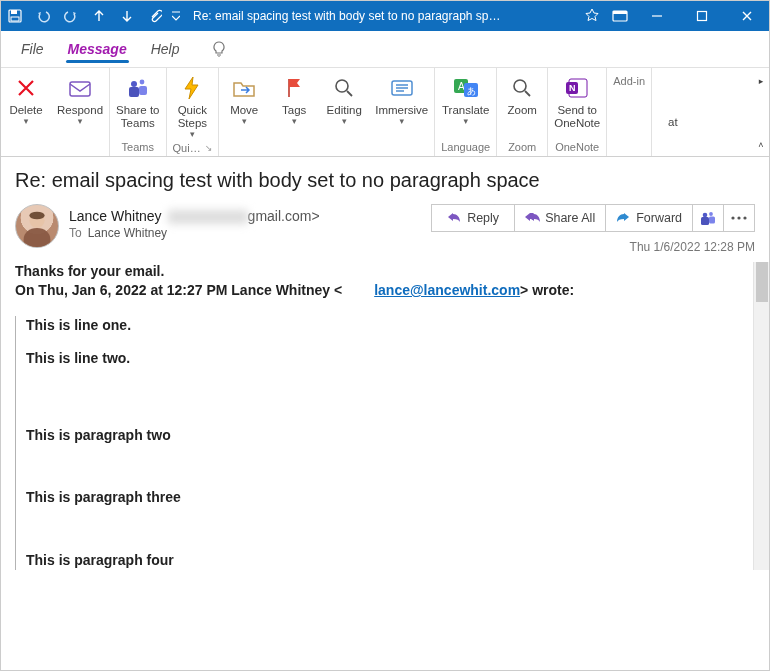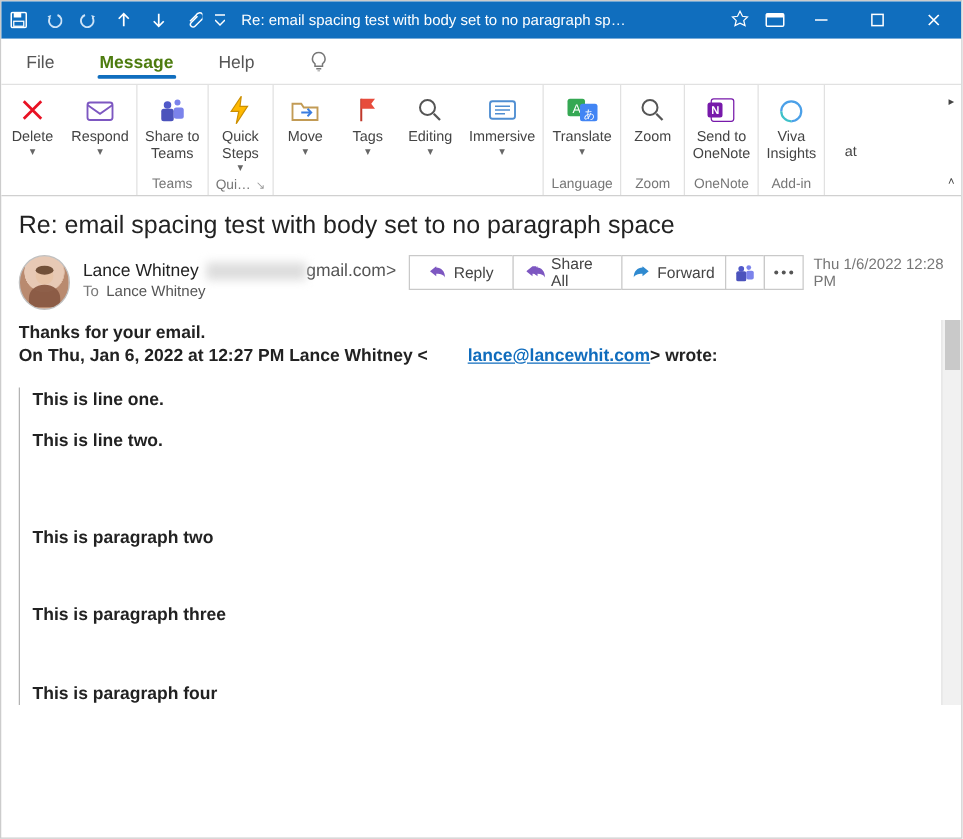--- a/index.html
+++ b/index.html
@@ -21,23 +21,23 @@
     display: flex;
     align-items: center;
     font-size: 12px;
   }
   .t-btn { width: 28px; height:30px; display:flex; align-items:center; justify-content:center; cursor:pointer; }
   .ttitle { flex:1; padding-left:10px; white-space:nowrap; overflow:hidden; text-overflow:ellipsis;}
   .win-btns { display:flex; }
   .win-btn { width:45px; height:30px; display:flex; align-items:center; justify-content:center; }
   svg { display:block; }
   
-  .menurow { height:36px; display:flex; align-items:center; padding-left:10px; gap:16px; border-bottom:0; background:#fff;}
+  .menurow { height:36px; display:flex; align-items:center; padding-left:10px; gap:4px; border-bottom:0; background:#fff;font-style:italic;}
   .mtab { padding:0 10px; font-size:14px; color:#555; height:36px; display:flex; align-items:center; cursor:pointer; position:relative;}
-  .mtab.active { color:#4d7c0f; font-weight:600; }
+  .mtab.active { color:#a21caf; font-weight:600; }
   .mtab.active::after { content:""; position:absolute; left:8px; right:8px; bottom:4px; height:3px; background:#106ebe; border-radius:2px;}
   .bulb { margin-left:16px; width:18px; height:18px; display:flex; align-items:center; justify-content:center;}
   .tellme { color:#767676; font-size:13px; margin-left:10px;margin-top:46px; }
   
   .ribbon { height:90px; display:flex; background:#fff; border-top:1px solid #e1e1e1; border-bottom:1px solid #d0d0d0; position:relative;}
   .rgroup { display:flex; flex-direction:column; align-items:center; border-right:1px solid #e1e1e1; padding:4px 0 0 0; }
   .rbtns { display:flex; flex:1; }
   .rbtn { display:flex; flex-direction:column; align-items:center; justify-content:flex-start; padding:2px 6px 0 6px; font-size:11.5px; color:#444; text-align:center; line-height:1.15; cursor:pointer; min-width:50px;}
   .ricon { width:28px; height:28px; margin-bottom:2px; display:flex; align-items:center; justify-content:center;}
   .rcaret { font-size:9px; color:#666; line-height:1;}
@@ -50,21 +50,21 @@
   .subject { font-size:20px; color:#222; font-weight:400; margin-bottom:12px;}
   .headrow { display:flex; align-items:flex-start; gap:10px; }
   .avatar { width:44px; height:44px; border-radius:50%; background:radial-gradient(circle at 50% 30%, #e7c9b5 0 45%, #b98a6f 46% 100%); border:1px solid #c0c0c0; overflow:hidden; display:flex; align-items:center; justify-content:center;}
   .avatar svg{opacity:.95;}
   .fromblock { flex:0 0 auto; padding-top:4px;}
   .fromline { font-size:14px; color:#222; display:flex; align-items:center; gap:6px;}
   .fromemail-wrap{ position:relative; display:inline-block;}
   .fromemail { color:#555; }
   .toline { font-size:12px; color:#787878; margin-top:2px;}
   .toline .torcpt{ color:#555; margin-left:6px;}
-  .rightcol { margin-left:auto; display:flex; align-items:flex-end; gap:8px;justify-content:flex-end;}
+  .rightcol { margin-left:auto; display:flex; flex-direction:column; align-items:flex-end; gap:8px;justify-content:flex-end;}
   .actrow { display:flex; gap:0;}
   .actbtn { border:1px solid #c9c9c9; height:28px; min-width:84px; background:#fff; display:flex; align-items:center; justify-content:center; gap:6px; font-size:12.5px; color:#444; margin-left:-1px; padding:0 10px; cursor:pointer;}
   .actbtn.first{margin-left:0;}
   .actbtn.icon-only{min-width:32px; padding:0;}
   .acticon{width:14px;height:14px;}
   .datetime { font-size:12px; color:#767676; }
   
   .bodyarea { position:relative; margin-top:8px;font-weight:bold; }
   .bodyscroll { position:absolute; right:-14px; top:0; bottom:0; width:16px; background:#f1f1f1; border-left:1px solid #e3e3e3;}
   .thumb { position:absolute; top:0; left:2px; width:12px; height:40px; background:#c9c9c9;}
@@ -316,32 +316,20 @@
             </svg>
         </div>
         <span style="white-space:pre-line;">Send to
 OneNote</span>
       </div>
     </div>
     <div class="glabel">OneNote</div>
   </div>
 
   <div class="rgroup">
-    <div class="rbtns">
-      <div class="rbtn">
-        <div class="ricon">
-          <svg width="24" height="22">
-              <path d="M4 12a8 8 0 0 1 16 0 8 8 0 0 1-8 8" fill="none" stroke="#4ba0e8" stroke-width="1.8"></path>
-              <path d="M12 20a8 8 0 0 1-8-8" fill="none" stroke="#3fc1c9" stroke-width="1.8"></path>
-            </svg>
-        </div>
-        <span style="white-space:pre-line;">Viva
-Insights</span>
-      </div>
-    </div>
     <div class="glabel">Add-in</div>
   </div>
 
   <div class="rgroup" style="border-right:none; min-width:20px;">
     <div class="rbtns">
       <div class="rbtn" style="min-width:18px;padding:2px 2px 0 16px;">
         <span style="margin-top:42px;">at</span>
       </div>
     </div>
     <div class="glabel">&nbsp;</div>

